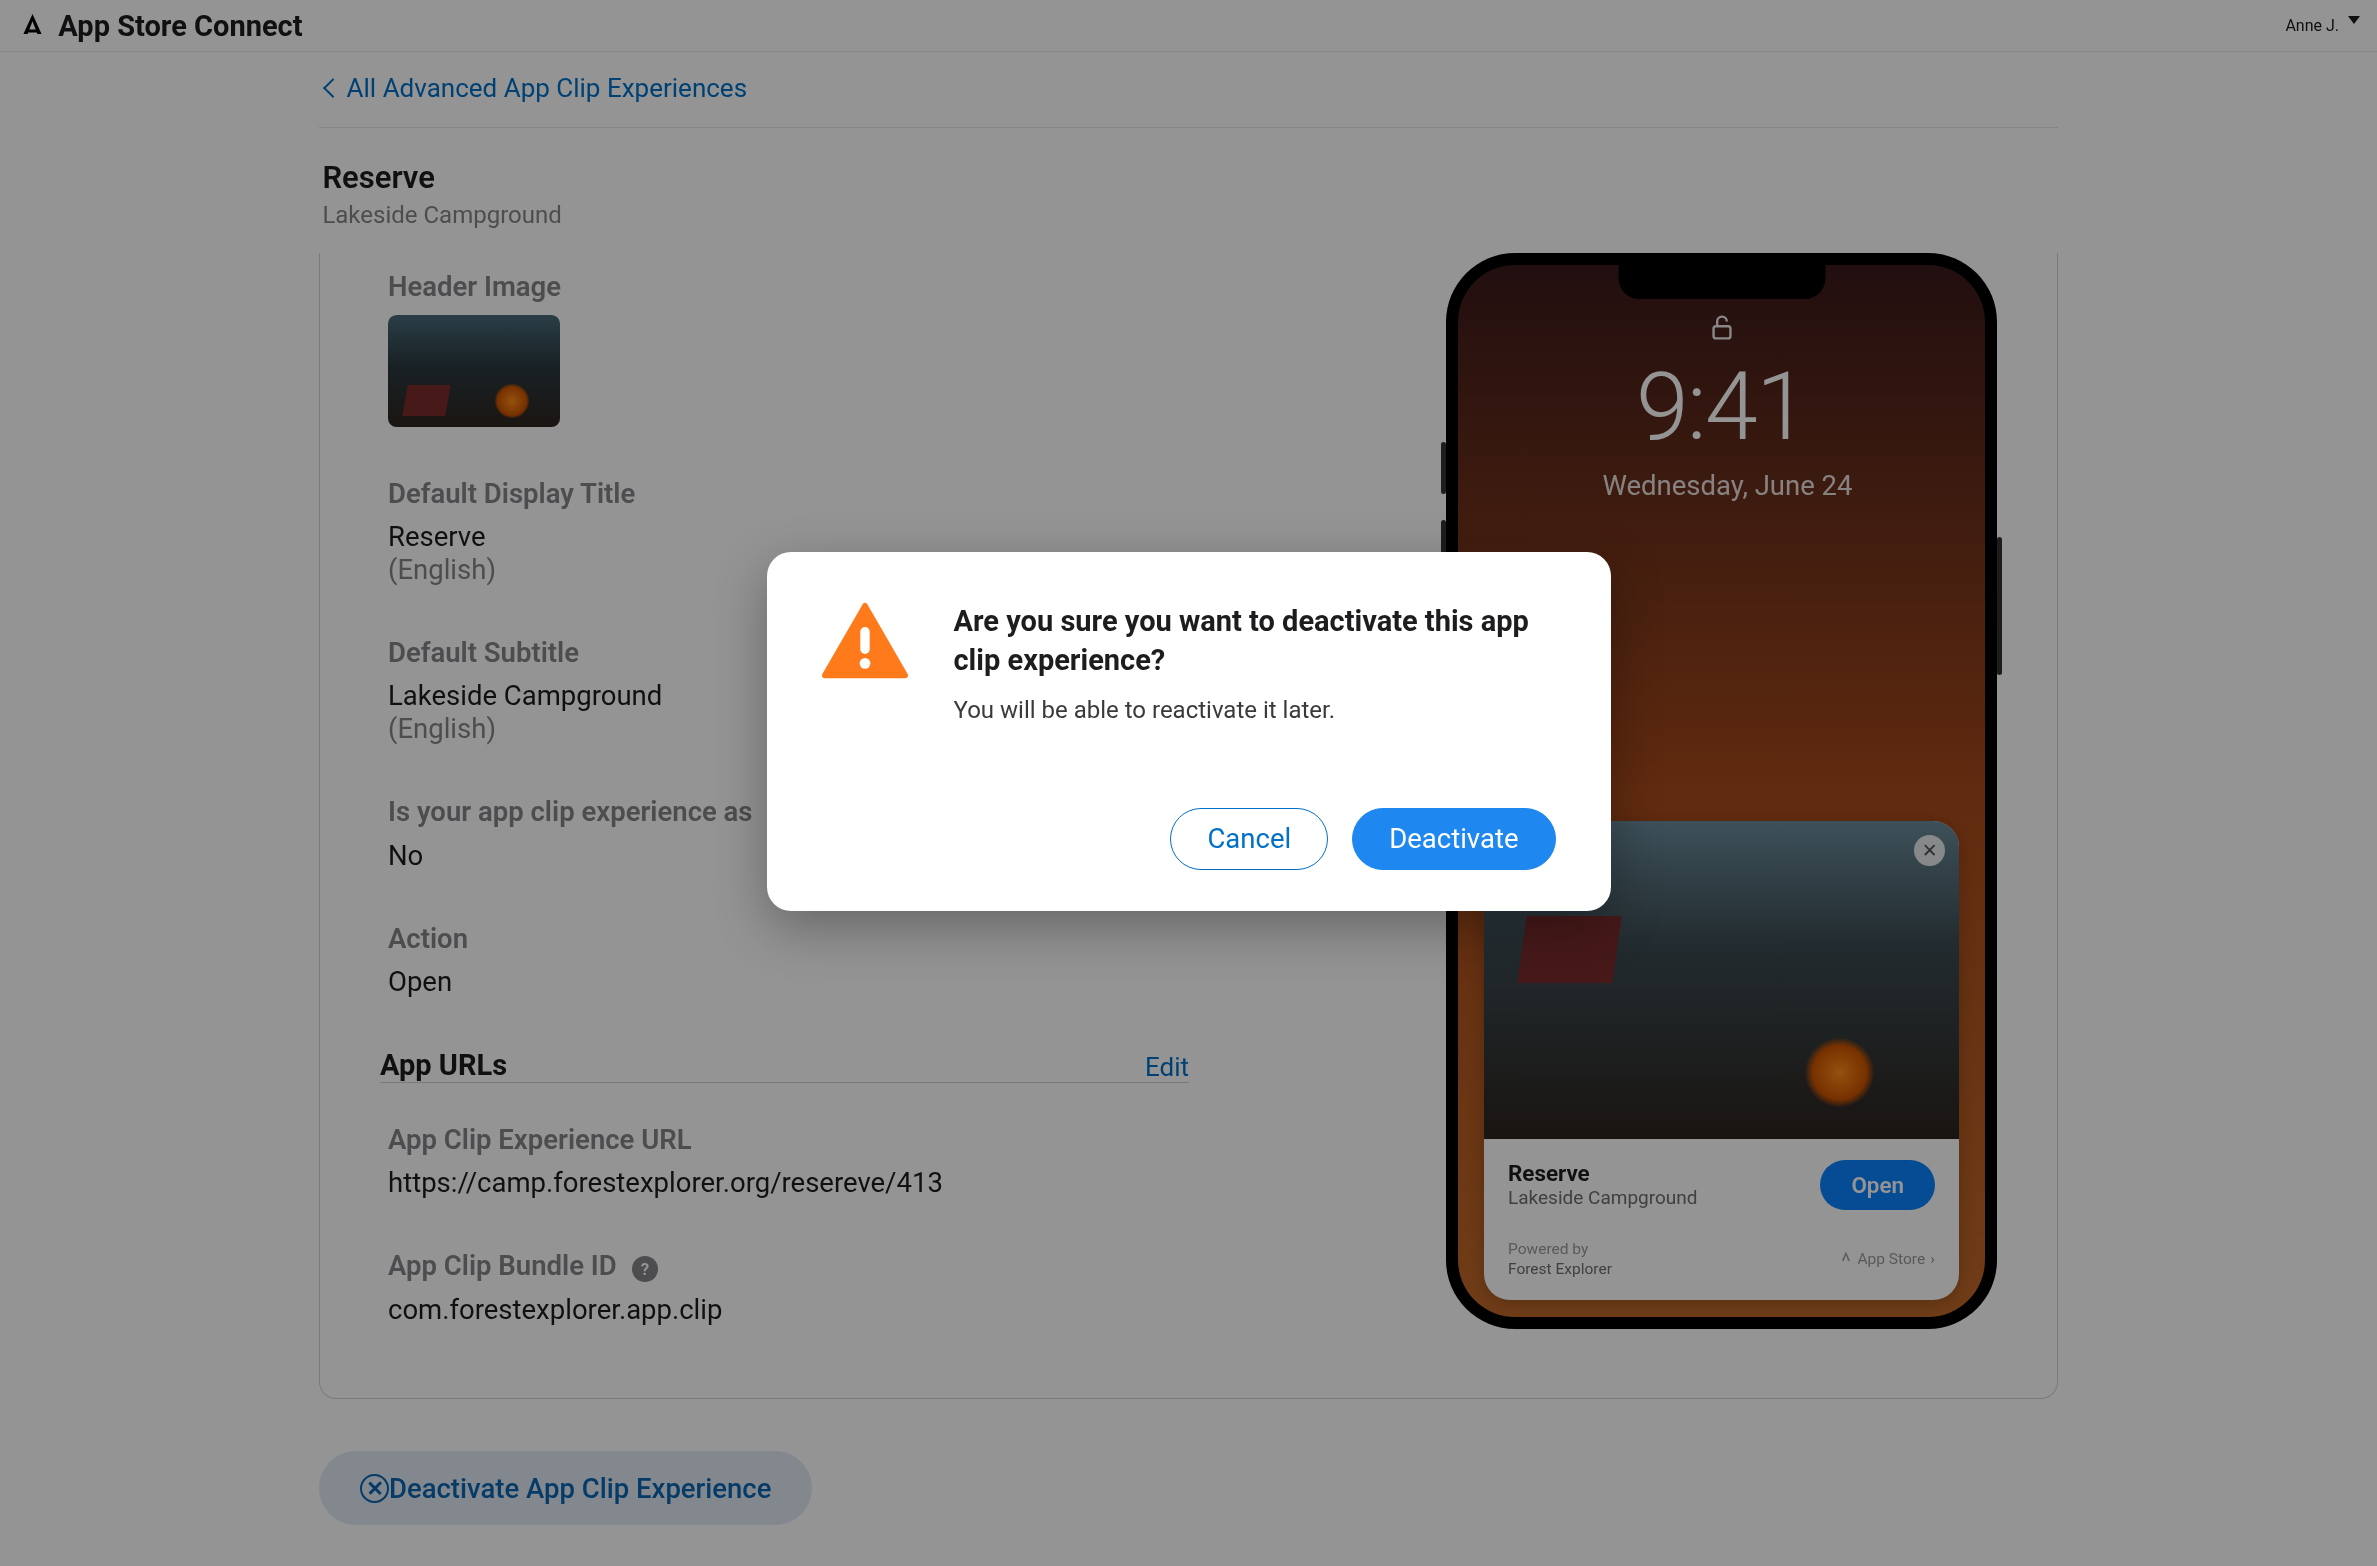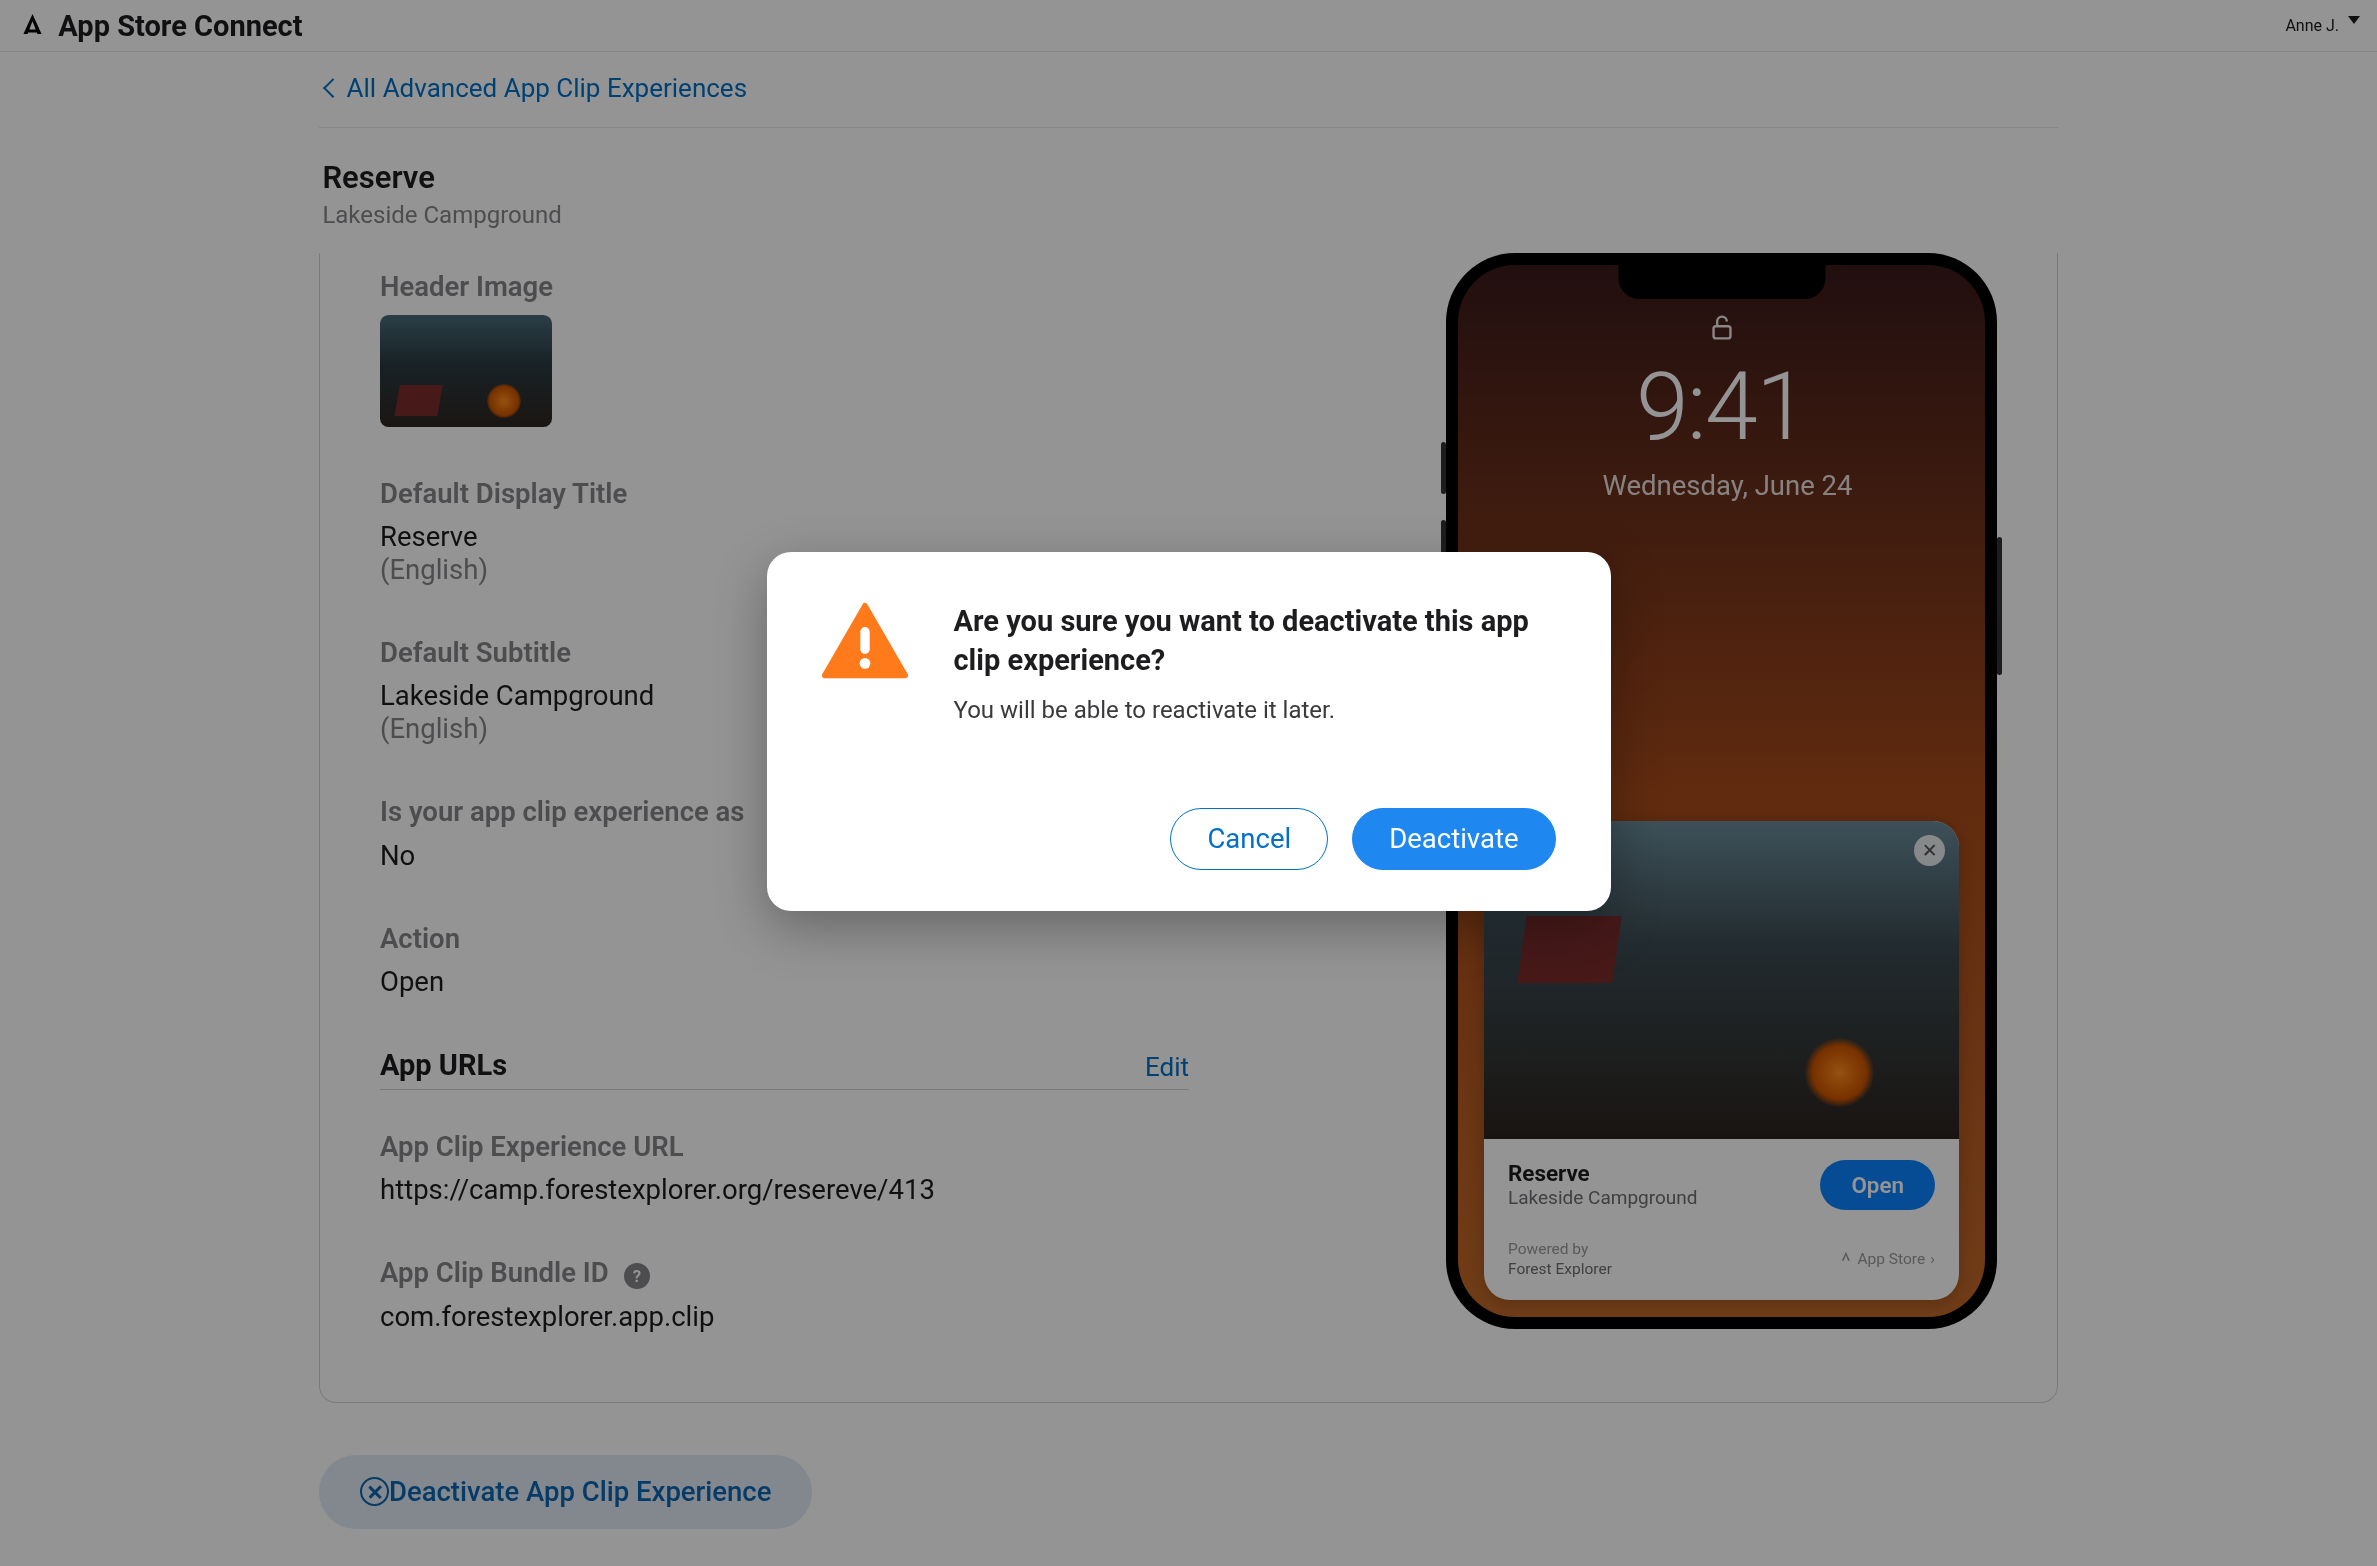--- a/index.html
+++ b/index.html
@@ -22,25 +22,25 @@
   .page-title { font-size:31px; font-weight:600; margin-bottom:5.2px; }
   .page-subtitle { font-size:24px; color:#86868b; }
 
   
   .main-container { max-width:1739px; margin:0 auto; }
   .card { border:0.9px solid #d2d2d7; border-radius:17px; padding:17px 60px 69px 60px; display:flex; gap:34px; justify-content:space-between; border-top-left-radius:0; border-top-right-radius:0; border-top:none; }
   .card-left { flex:1; max-width:809px; }
   .field-label { font-size:27.5px; font-weight:600; color:#86868b; margin-bottom:10.3px; }
   .field-value { font-size:27.5px; color:#1d1d1f; }
   .field-lang { font-size:27.5px; color:#86868b; }
-  .field-block { margin-bottom:50px; }
+  .field-block { margin-bottom:50px;margin-left:8px; }
   .thumb { width:172px; height:112px; border-radius:8.6px; background:linear-gradient(180deg,#4a6b7a 0%,#2b3a41 45%,#2e2520 100%); position:relative; overflow:hidden; margin-top:12px; }
   .thumb::before{content:"";position:absolute;right:18%;bottom:8%;width:34px;height:34px;background:radial-gradient(circle,#ff8c1a 0%,#cc5500 60%,transparent 75%);border-radius:50%;}
   .thumb::after{content:"";position:absolute;left:10%;bottom:10%;width:43px;height:31px;background:#7a2b2b;transform:skewX(-10deg);} 
-  .section-divider { display:flex; align-items:flex-end; justify-content:space-between; border-bottom:0.9px solid #d2d2d7; padding-bottom:7px; margin-bottom:40px; }
+  .section-divider { display:flex; align-items:flex-end; justify-content:space-between; border-bottom:0.9px solid #d2d2d7; padding-bottom:0; margin-bottom:40px; }
   .section-head { font-size:29px; font-weight:700; }
   .edit-link { color:#0070c9; font-size:26px; cursor:pointer; }
   .help-icon { display:inline-flex; align-items:center; justify-content:center; width:26px; height:26px; border-radius:50%; background:#86868b; color:#fff; font-size:17px; font-weight:600; margin-left:8.6px; }
 
   
   .phone { width:551px; height:1076px; background:#000; border-radius:69px; padding:12px; position:relative; margin-top:-17px; }
   .phone-inner { width:100%; height:100%; border-radius:57px; overflow:hidden; background:linear-gradient(180deg,#3a1a1a 0%, #a74a1a 50%, #c26a2a 100%); position:relative; }
   .notch{position:absolute;top:0;left:50%;transform:translateX(-50%);width:207px;height:34px;background:#000;border-bottom-left-radius:20.7px;border-bottom-right-radius:20.7px;z-index:5;}
   .side-btn{position:absolute;background:#333;border-radius:3.4px;width:5.2px;}
   .side-btn.b1{left:-5.2px;top:189px;height:52px;}

